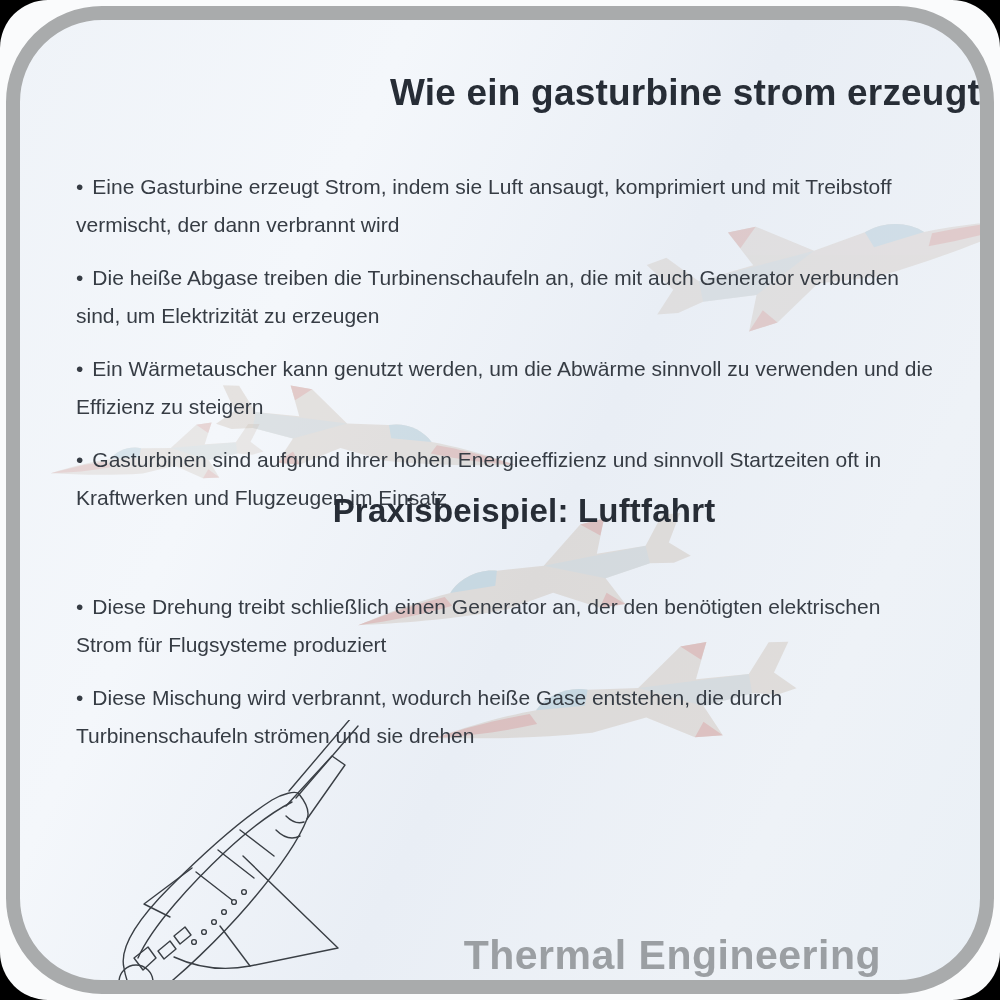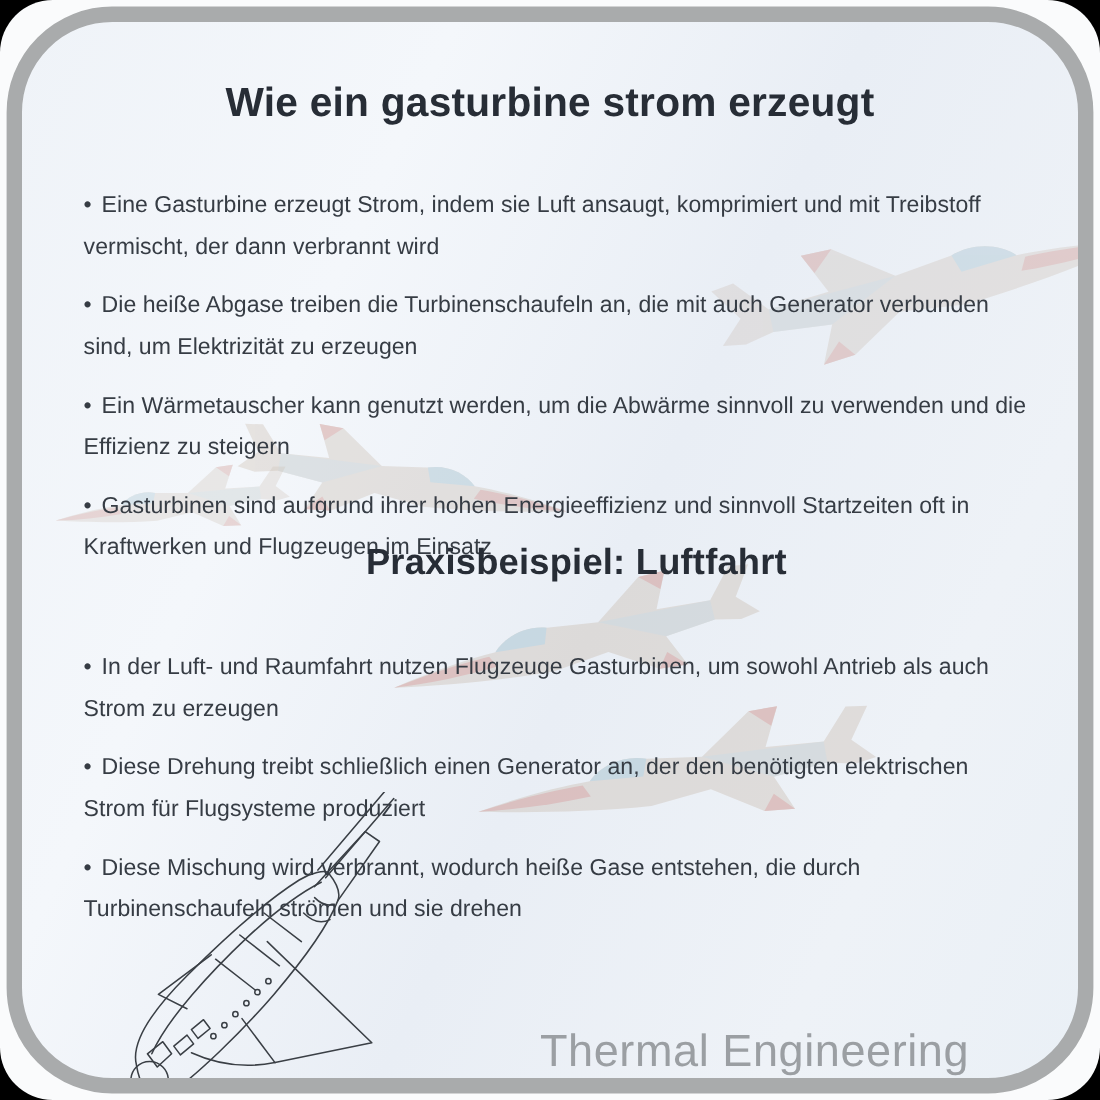--- a/index.html
+++ b/index.html
@@ -7,31 +7,31 @@
   
   .page{position:absolute;inset:0;background:#fafbfc;border-radius:48px;overflow:hidden;}
   
   .card{position:absolute;left:6px;top:6px;right:6px;bottom:6px;
         border:14px solid #a9abac;border-radius:96px;
         background:linear-gradient(115deg,#eff3f8 0%,#f4f7fb 28%,#e9eef5 55%,#eef2f7 80%,#eaf0f6 100%);
         overflow:hidden;}
   .bg-jets{position:absolute;inset:0;width:100%;height:100%;}
   .shuttle{position:absolute;left:80px;top:700px;width:260px;height:300px;z-index:2;}
   .content{position:absolute;inset:0;z-index:3;}
-  .title{position:absolute;top:52px;left:0;width:100%;text-align:center;
+  .title{position:absolute;top:52px;left:0;width:100%;text-align:right;
          font-size:37px;font-weight:700;color:#272d36;letter-spacing:0.2px;}
   .subtitle{position:absolute;top:472px;left:0;width:100%;text-align:center;
             font-size:33px;font-weight:700;color:#272d36;letter-spacing:0.2px;padding-left:24px;}
   .bullets{position:absolute;left:40px;width:895px;font-size:21px;line-height:37.5px;
            color:#363c44;font-weight:400;}
   .bullets.first{top:132px;}
   .bullets.second{top:552px;}
   .bullets p{margin:16px;}
   .bullets .mk{margin-right:9px;}
-  .watermark{position:absolute;top:912px;right:99px;font-size:41px;font-weight:400;
+  .watermark{position:absolute;top:912px;right:99px;font-size:41px;font-weight:700;
              color:#9b9fa3;letter-spacing:0.5px;z-index:4;}
 </style>
 </head>
 <body>
 
 <div class="stage">
   <div class="page">
     <div class="card">
 
       <svg class="bg-jets" viewBox="0 0 1000 1000">
@@ -95,21 +95,20 @@
         <div class="bullets first">
           <p><span class="mk">•</span><span>Eine Gasturbine erzeugt Strom, indem sie Luft ansaugt, komprimiert und mit Treibstoff vermischt, der dann verbrannt wird</span></p>
           <p><span class="mk">•</span><span>Die heiße Abgase treiben die Turbinenschaufeln an, die mit auch Generator verbunden sind, um Elektrizität zu erzeugen</span></p>
           <p><span class="mk">•</span><span>Ein Wärmetauscher kann genutzt werden, um die Abwärme sinnvoll zu verwenden und die Effizienz zu steigern</span></p>
           <p><span class="mk">•</span><span>Gasturbinen sind aufgrund ihrer hohen Energieeffizienz und sinnvoll Startzeiten oft in Kraftwerken und Flugzeugen im Einsatz</span></p>
         </div>
 
         <div class="subtitle">Praxisbeispiel: Luftfahrt</div>
 
         <div class="bullets second">
-          <p><span class="mk">•</span><span>In der Luft- und Raumfahrt nutzen Flugzeuge Gasturbinen, um sowohl Antrieb als auch Strom zu erzeugen</span></p>
           <p><span class="mk">•</span><span>Diese Drehung treibt schließlich einen Generator an, der den benötigten elektrischen Strom für Flugsysteme produziert</span></p>
           <p><span class="mk">•</span><span>Diese Mischung wird verbrannt, wodurch heiße Gase entstehen, die durch Turbinenschaufeln strömen und sie drehen</span></p>
         </div>
       </div>
 
       <div class="watermark">Thermal Engineering</div>
 
     </div>
   </div>
 </div>

